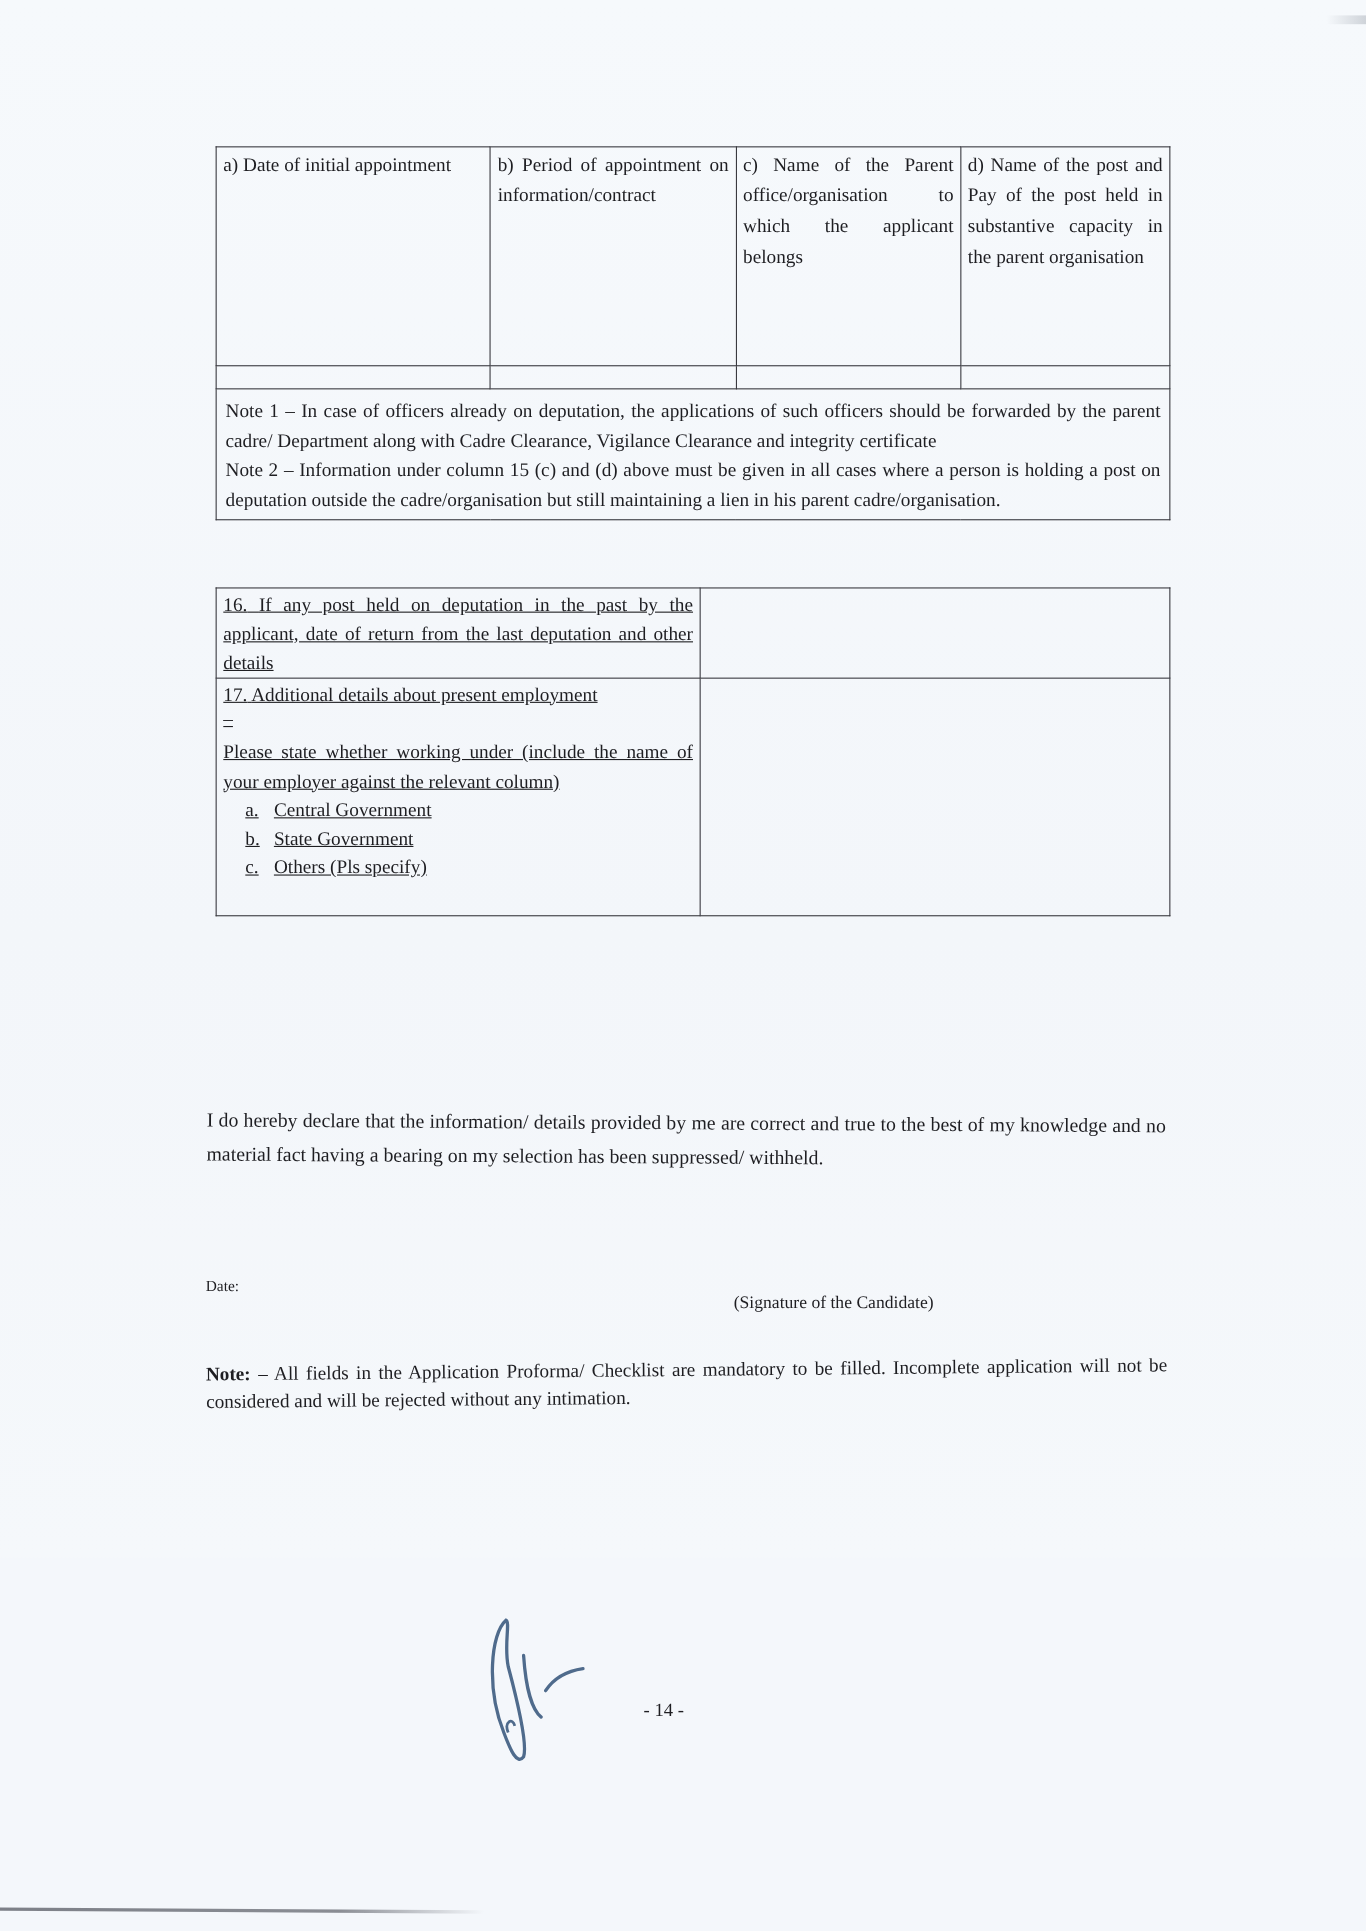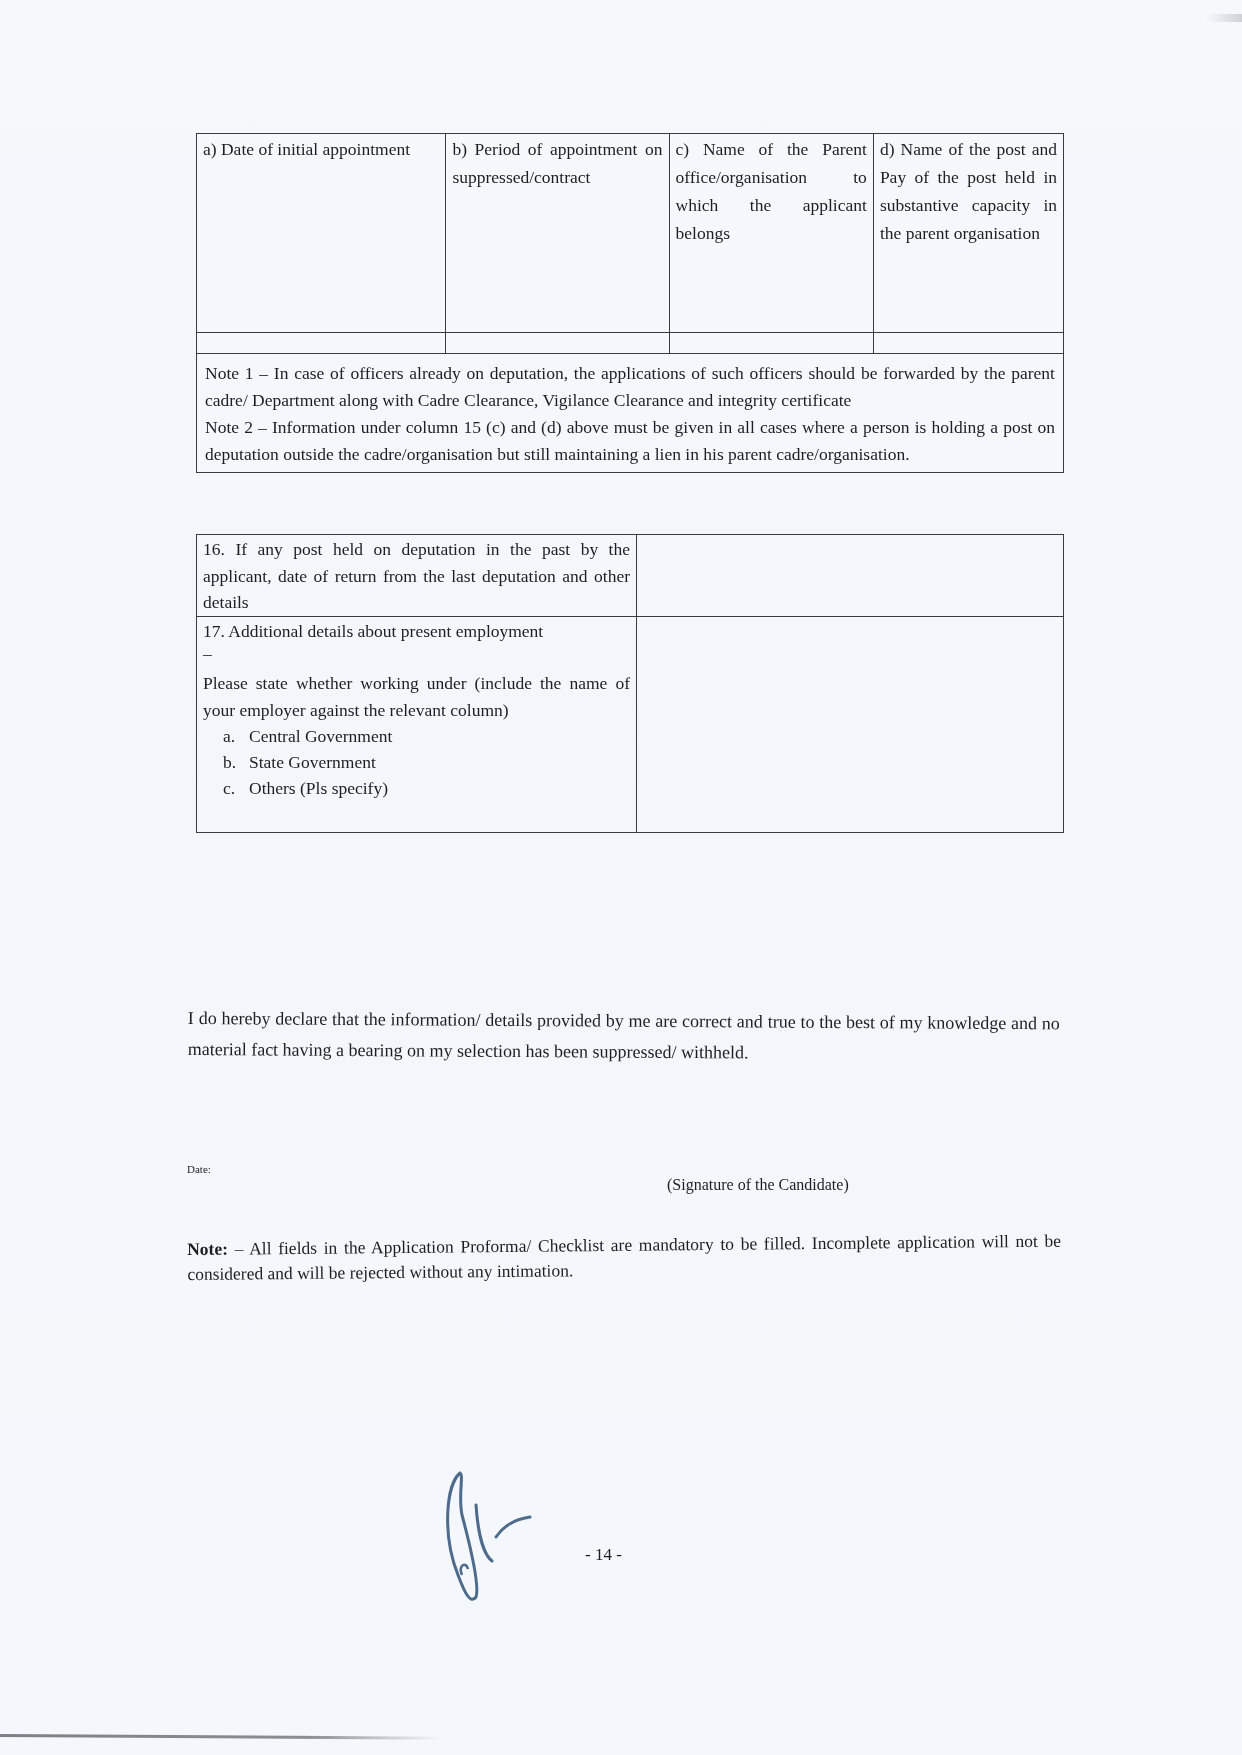--- a/index.html
+++ b/index.html
@@ -38,33 +38,33 @@
     .t1 .note td { padding: 6px 8px 4px 8px; line-height: 27px; }
     .note-p { margin: 0; text-align: justify; }
     .t2 {
       position: absolute; left: 196px; top: 534px; width: 868px;
       font-size: 17.5px; line-height: 26.5px;
     }
     .t2 td {
       border: 1.5px solid #3a3a40; vertical-align: top;
       padding: 1px 6px 0 6px; text-align: justify;
     }
-    .t2 td.q { width: 427px; }
+    .t2 td.q { width: 427px; text-decoration: underline; }
     .dash { display: block; height: 24px; line-height: 18px; }
     .sub-list { margin: 0; padding: 0 0 0 20px; list-style: none; }
     .sub-list li { display: flex; line-height: 26px; }
     .sub-list .mk { width: 26px; }
     .para17 { margin-top: 2px; }
     .declaration {
       position: absolute; left: 188px; top: 1003px; width: 872px;
       font-size: 18px; line-height: 31px; text-align: justify;
       transform: rotate(0.35deg); transform-origin: left top;
     }
     .date-label {
-      position: absolute; left: 187px; top: 1163px; font-size: 11px;
+      position: absolute; left: 187px; top: 1163px; font-size: 14px;
     }
     .sig-label {
       position: absolute; left: 667px; top: 1176px; font-size: 16px;
     }
     .final-note {
       position: absolute; left: 187px; top: 1237px; width: 874px;
       font-size: 17.5px; line-height: 25px; text-align: justify;
       transform: rotate(-0.55deg); transform-origin: left top;
     }
     .final-note b { font-weight: bold; }
@@ -78,21 +78,21 @@
 </head>
 <body>
 
 <div class="page">
   <div class="corner-shadow"></div>
 
   <table class="t1">
     <tbody>
         <tr class="hdr">
       <td style="width:214px">a) Date of initial appointment</td>
-      <td style="width:190px">b) Period of appointment on suppressed/contract</td>
+      <td style="width:190px">b) Period of appointment on information/contract</td>
       <td style="width:173px">c) Name of the Parent office/organisation to which the applicant belongs</td>
       <td style="width:160px">d) Name of the post and Pay of the post held in substantive capacity in the parent organisation</td>
     </tr>
     <tr class="empty">
       <td></td>
       <td></td>
       <td></td>
       <td></td>
     </tr>
     <tr class="note">

